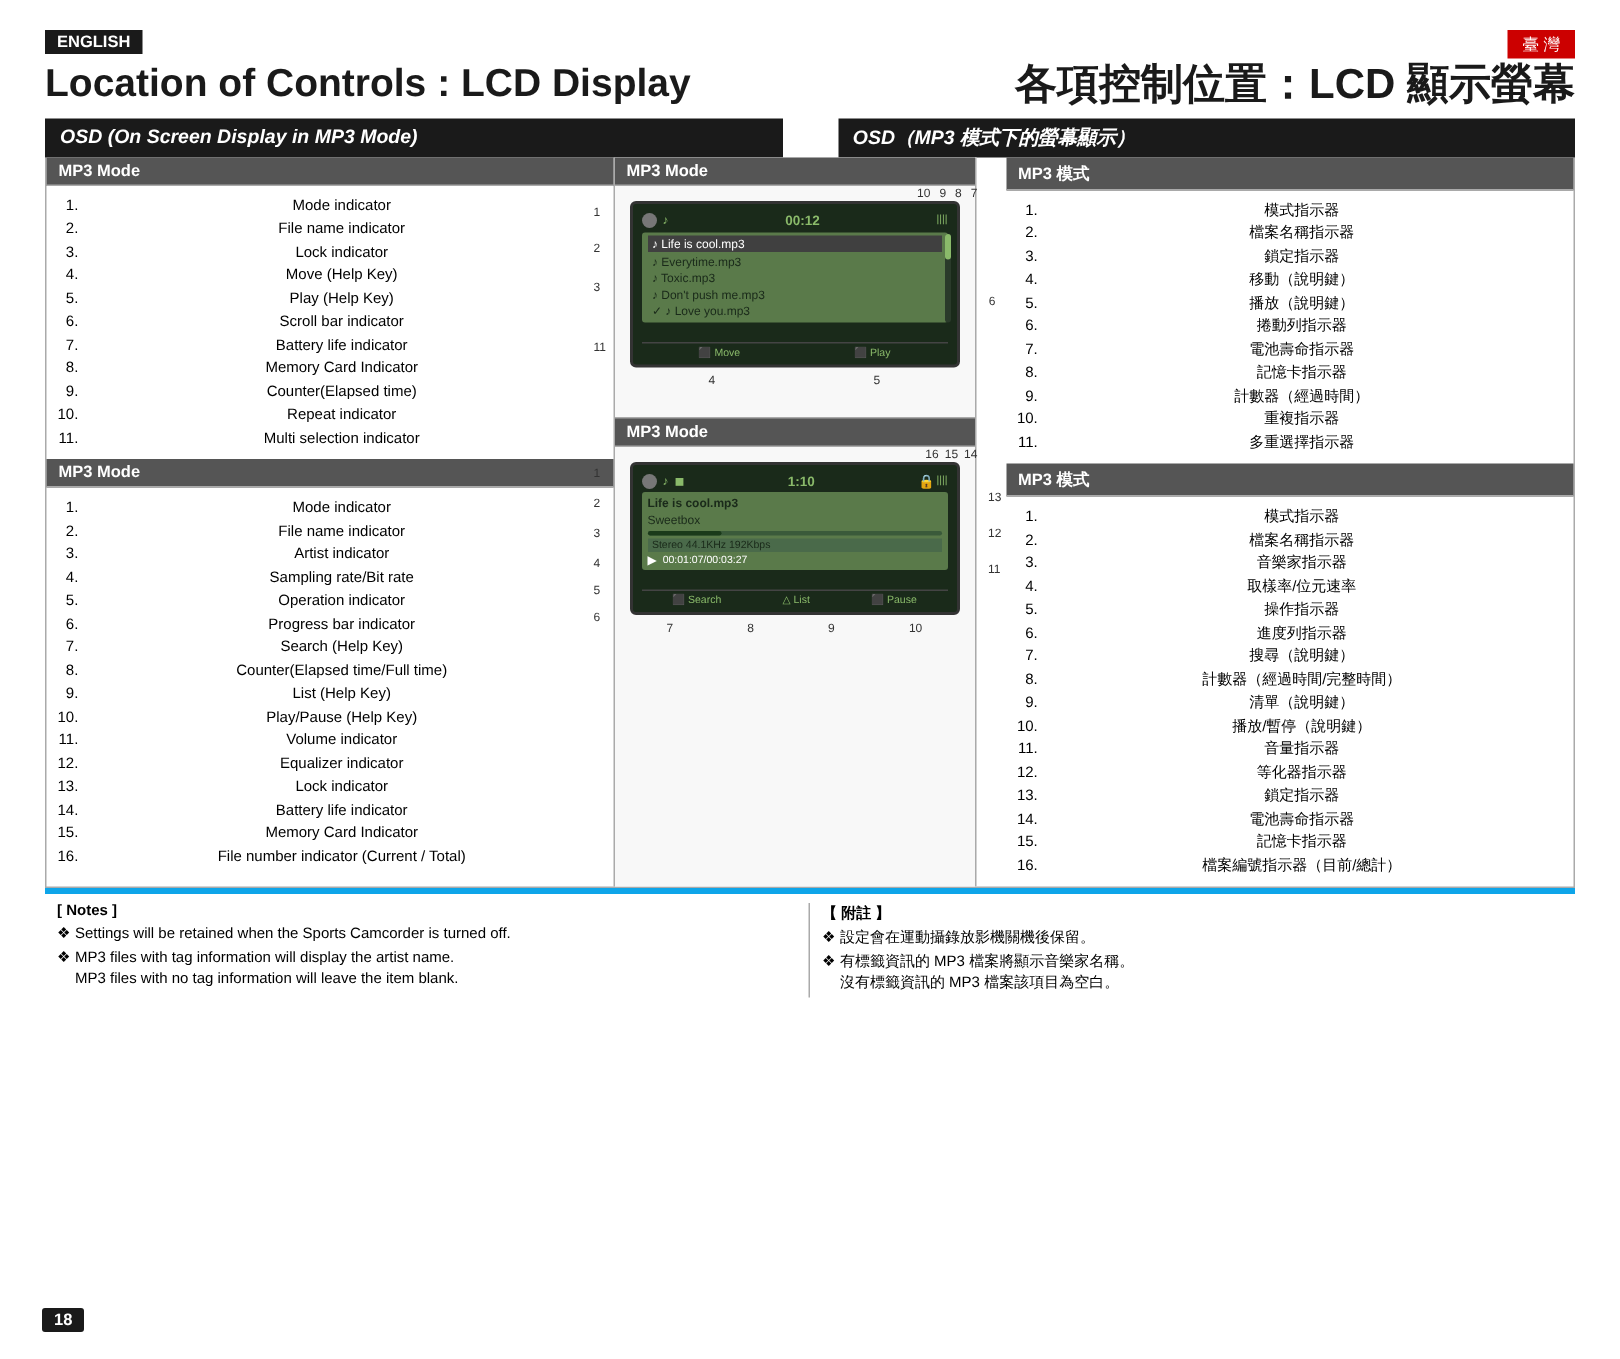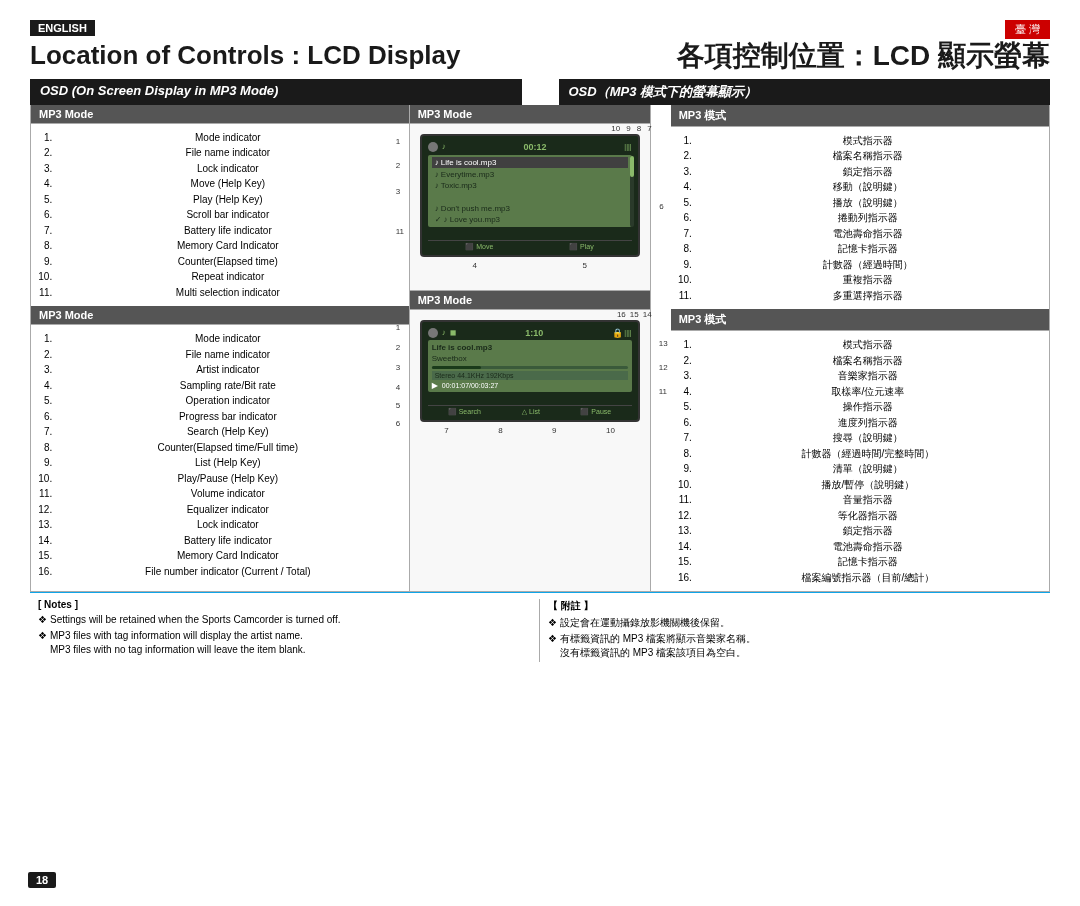--- a/index.html
+++ b/index.html
@@ -128,21 +128,21 @@
     }
 
     .cn-list ol li {
       font-size: 10px;
       line-height: 1.55;
     }
 
     
     .notes-section {
       display: flex;
-      border-top: 1px solid #0ea5e9;
+      border-top: 4px solid #0ea5e9;
       padding: 6px 8px;
       font-size: 10px;
     }
 
     .notes-left {
       width: 50%;
       border-right: 1px solid #aaa;
       padding-right: 8px;
     }
 
@@ -300,21 +300,21 @@
             <span style="font-size:9px; color:#8aba6a; font-weight:bold;">00:12</span>
             <div style="display:flex; gap:1px;">
               <span style="font-size:7px; color:#8aba6a;">||||</span>
             </div>
           </div>
 
           <div style="background:#5a7a4a; padding:2px 4px; border-radius:2px;">
             <div style="background:#404040; color:#fff; padding:1px 3px; font-size:8px; margin-bottom:1px;">♪ Life is cool.mp3</div>
             <div style="font-size:8px; color:#1a2a1a; padding:1px 3px;">♪ Everytime.mp3</div>
             <div style="font-size:8px; color:#1a2a1a; padding:1px 3px;">♪ Toxic.mp3</div>
-            <div style="font-size:8px; color:#1a2a1a; padding:1px 3px;margin-top:12px;">♪ Don't push me.mp3</div>
+            <div style="font-size:8px; color:#1a2a1a; padding:1px 3px;">♪ Don't push me.mp3</div>
             <div style="font-size:8px; color:#1a2a1a; padding:1px 3px;">✓ ♪ Love you.mp3</div>
           </div>
 
           <div style="position:absolute; right:4px; top:20px; bottom:28px; width:4px; background:#2a3a2a; border-radius:2px;">
             <div style="height:30%; background:#8aba6a; border-radius:2px;"></div>
           </div>
 
           <div style="position:absolute; bottom:4px; left:6px; right:6px; display:flex; justify-content:space-around; background:#1a2a1a; border-top:1px solid #444; padding-top:2px;">
             <span style="font-size:7px; color:#8aba6a;">⬛ Move</span>
             <span style="font-size:7px; color:#8aba6a;">⬛ Play</span>

